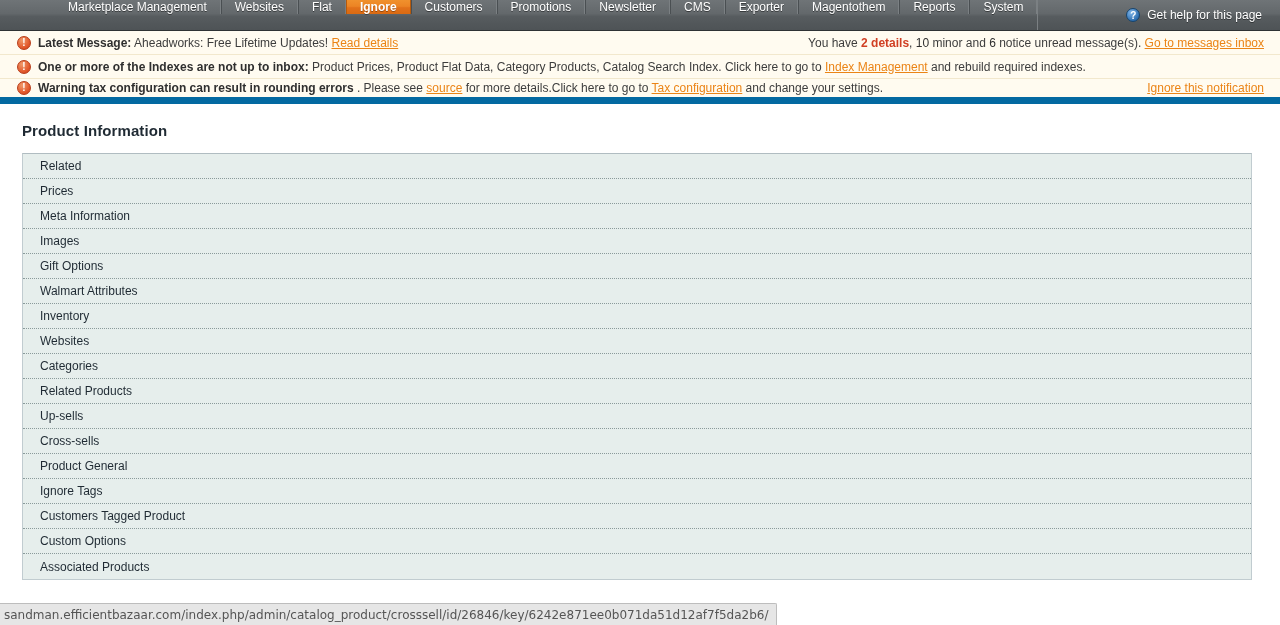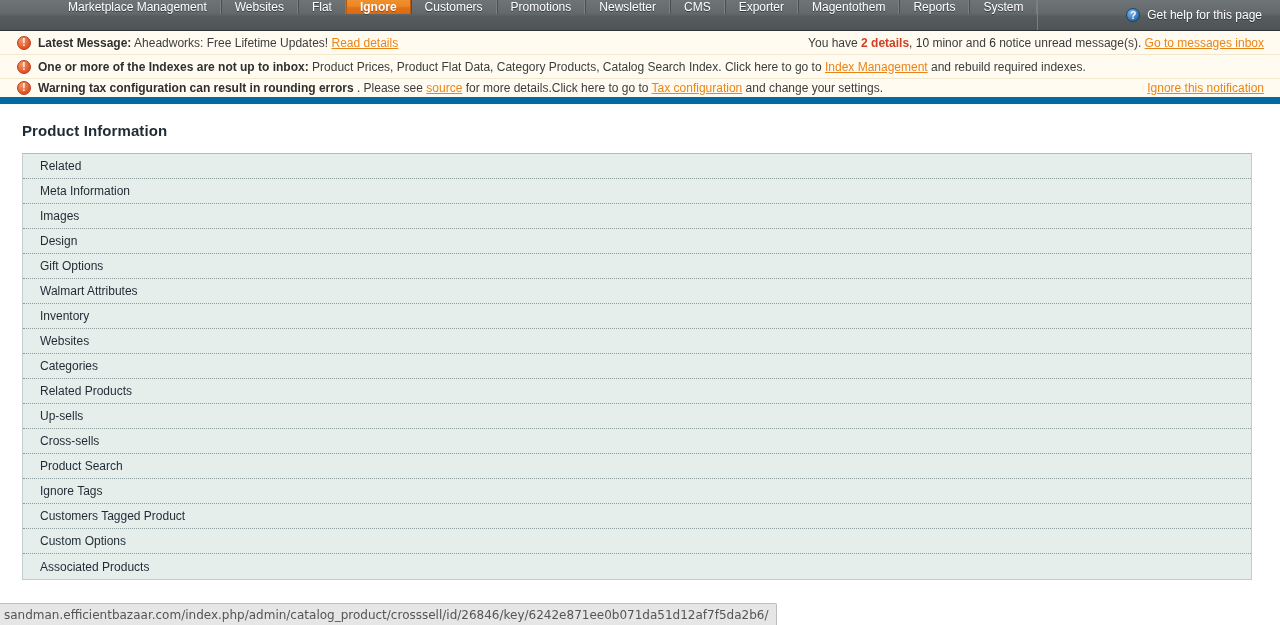--- a/index.html
+++ b/index.html
@@ -244,32 +244,32 @@
     <div class="msg-right">
       <span class="lnk">Ignore this notification</span>
     </div>
   </div>
 </div>
 
 <div class="content">
   <div class="page-title">Product Information</div>
   <div class="tab-panel" id="tab-panel">
       <div class="tab-item">Related</div>
+      <div class="tab-item">Prices</div>
       <div class="tab-item">Meta Information</div>
       <div class="tab-item">Images</div>
-      <div class="tab-item">Design</div>
       <div class="tab-item">Gift Options</div>
       <div class="tab-item">Walmart Attributes</div>
       <div class="tab-item">Inventory</div>
       <div class="tab-item">Websites</div>
       <div class="tab-item">Categories</div>
       <div class="tab-item">Related Products</div>
       <div class="tab-item">Up-sells</div>
       <div class="tab-item">Cross-sells</div>
-      <div class="tab-item">Product Search</div>
+      <div class="tab-item">Product General</div>
       <div class="tab-item">Ignore Tags</div>
       <div class="tab-item">Customers Tagged Product</div>
       <div class="tab-item">Custom Options</div>
       <div class="tab-item">Associated Products</div>
     </div>
 </div>
 
 <div class="statusbar">
   <span>sandman.efficientbazaar.com/index.php/admin/catalog_product/crosssell/id/26846/key/6242e871ee0b071da51d12af7f5da2b6/</span>
 </div>

